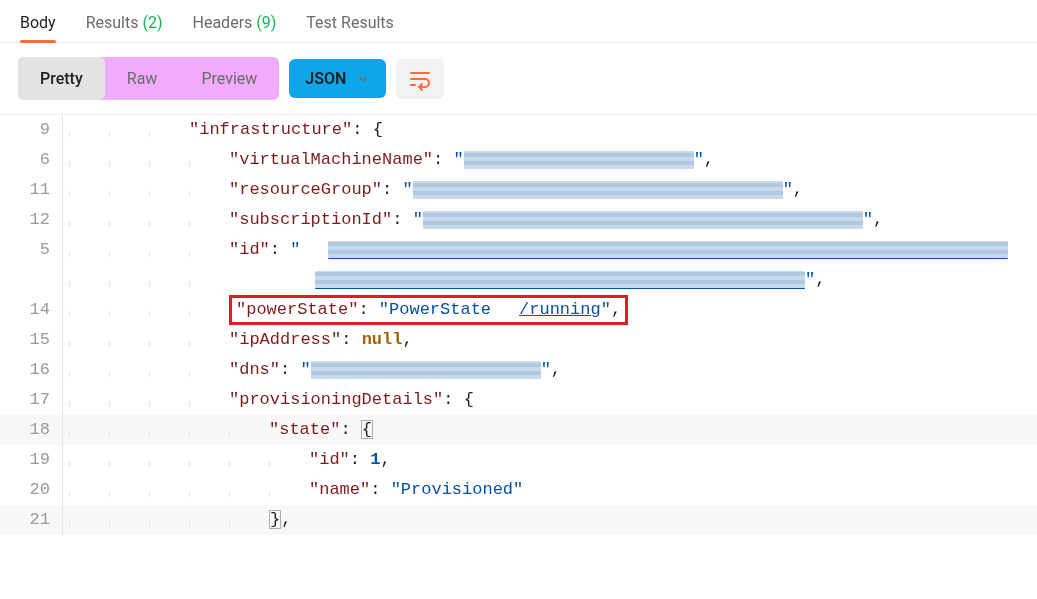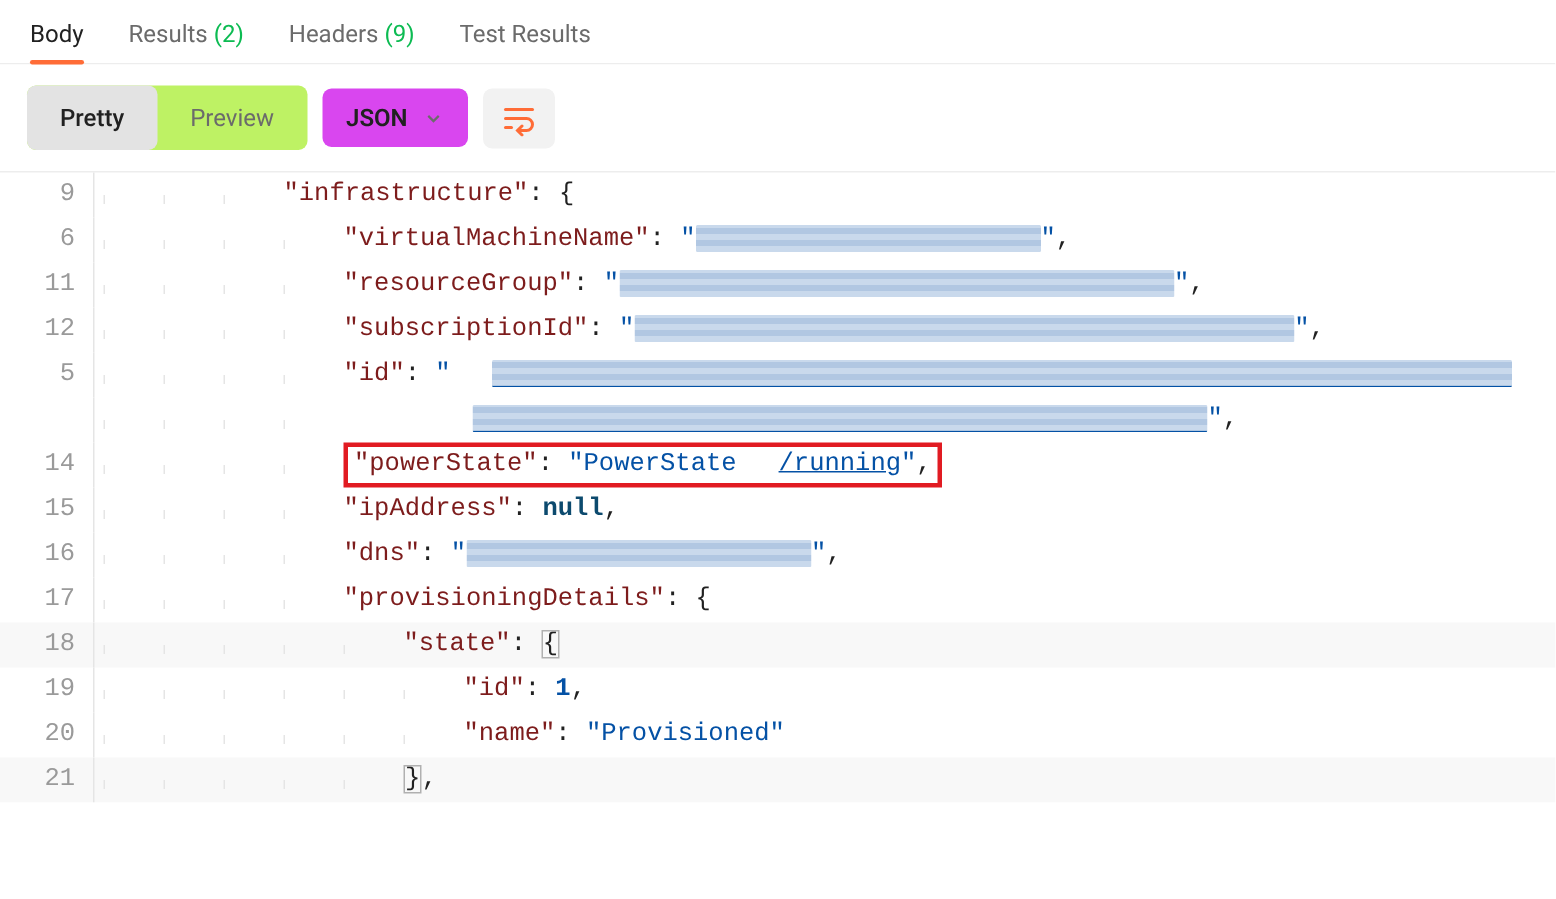--- a/index.html
+++ b/index.html
@@ -42,40 +42,40 @@
   
   .sub-bar {
     display:flex;
     align-items:center;
     gap:10px;
     padding:14px 18px;
     background:#ffffff;
   }
   .seg-group {
     display:flex;
-    background:#bef264;
+    background:#f0abfc;
     border-radius:6px;
     padding:0;
   }
   .seg-btn {
     padding:12px 22px;
     color:#6b6b6b;
     cursor:pointer;
     border-radius:6px;
   }
   .seg-btn.active {
     background:#e3e3e3;
     color:#212121;
     font-weight:500;
   }
   .dropdown {
     display:flex;
     align-items:center;
     gap:10px;
-    background:#d946ef;
+    background:#0ea5e9;
     border-radius:6px;
     padding:10px 16px;
     cursor:pointer;
     color:#212121;
     font-weight:600;
   }
   .chevron {
     width:14px; height:14px;
   }
   .wrap-btn {
@@ -124,21 +124,21 @@
   .indent-guide::before {
     content:'';
     position:absolute;
     left:0; top:-3px; bottom:-3px;
     border-left:1px solid #e5e5e5;
   }
   .k { color:#7d1c1c; }
   .p { color:#212121; }
   .s { color:#0451a5; }
   .n { color:#0451a5; font-weight:600; }
-  .null { color:#0c4a6e; font-weight:600; }
+  .null { color:#a16207; font-weight:600; }
   .link-style { color:#0451a5; text-decoration:underline; text-decoration-color:#0451a5;margin-left:28px; }
   .redacted {
     display:inline-block;
     height:18px;
     background-image: repeating-linear-gradient(0deg, #c9d9ec, #c9d9ec 4px, #b1c7e2 4px, #b1c7e2 8px),
                       repeating-linear-gradient(90deg, rgba(255,255,255,0.35), rgba(255,255,255,0.35) 6px, transparent 6px, transparent 12px);
     vertical-align:middle;
     border-radius:1px;
   }
   .framed {
@@ -165,20 +165,21 @@
   <div class="top-tab">
     <span>Headers</span>
     <span class="count">(9)</span>
   </div>
   <div class="top-tab">Test Results</div>
 </div>
 
 <div class="sub-bar">
   <div class="seg-group">
     <div class="seg-btn active">Pretty</div>
+    <div class="seg-btn">Raw</div>
     <div class="seg-btn">Preview</div>
   </div>
   <div class="dropdown">
     <span>JSON</span>
     <svg class="chevron" viewBox="0 0 24 24" fill="none" stroke="#6b6b6b" stroke-width="2.5">
         <polyline points="6 9 12 15 18 9"></polyline>
       </svg>
   </div>
   <div class="wrap-btn">
     <svg width="24" height="24" viewBox="0 0 24 24" fill="none" stroke="#ff6c37" stroke-width="2" stroke-linecap="round">

